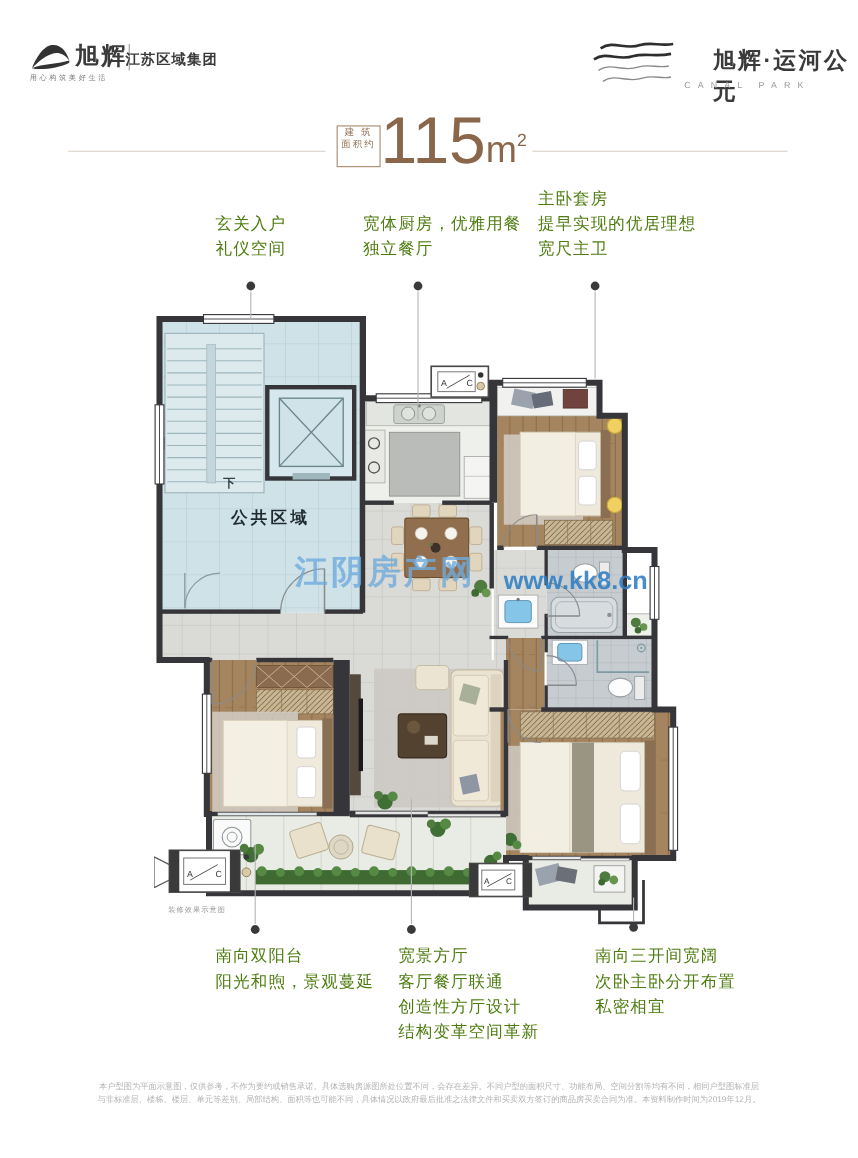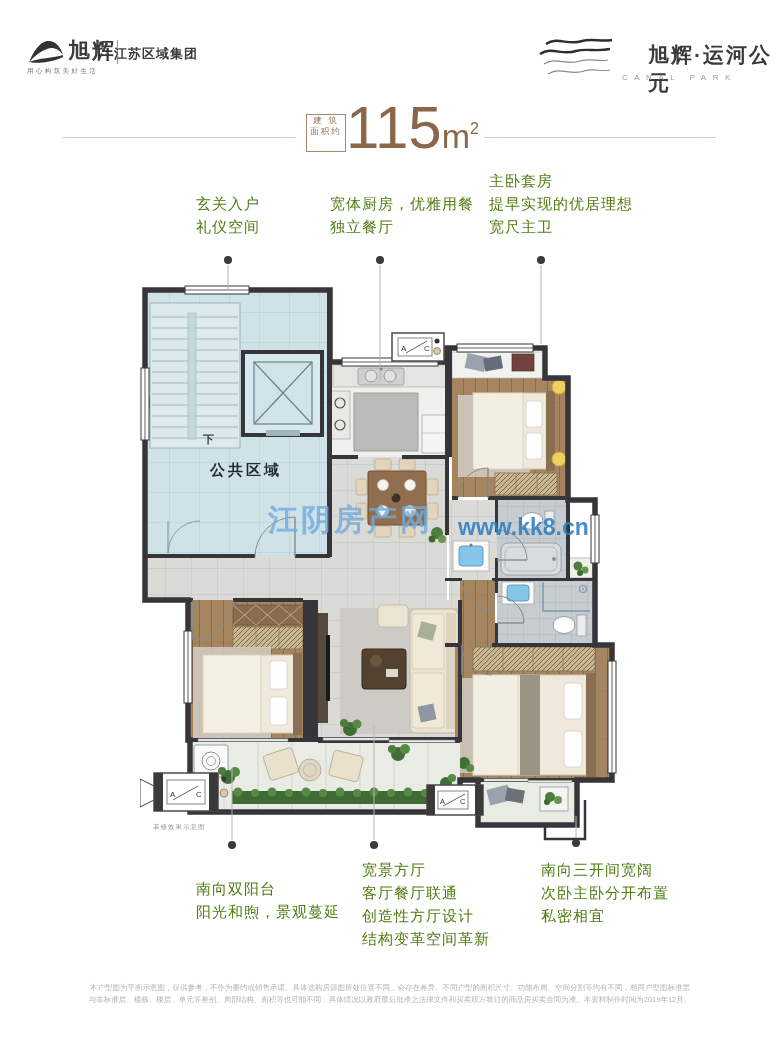--- a/index.html
+++ b/index.html
@@ -546,21 +546,21 @@
   <g fill="#3a3a3a">
     <circle cx="228" cy="260" r="4"></circle>
     <circle cx="380" cy="260" r="4"></circle>
     <circle cx="541" cy="260" r="4"></circle>
     <circle cx="232" cy="845" r="4"></circle>
     <circle cx="374" cy="845" r="4"></circle>
     <circle cx="576" cy="843" r="4"></circle>
   </g>
 </svg>
 
-<div class="abs ann" style="left:196px;top:858px;margin-top:19px;">
+<div class="abs ann" style="left:196px;top:858px;">
   <div>南向双阳台</div>
   <div>阳光和煦，景观蔓延</div>
 </div>
 <div class="abs ann" style="left:362px;top:858px;">
   <div>宽景方厅</div>
   <div>客厅餐厅联通</div>
   <div>创造性方厅设计</div>
   <div>结构变革空间革新</div>
 </div>
 <div class="abs ann" style="left:541px;top:858px;">

